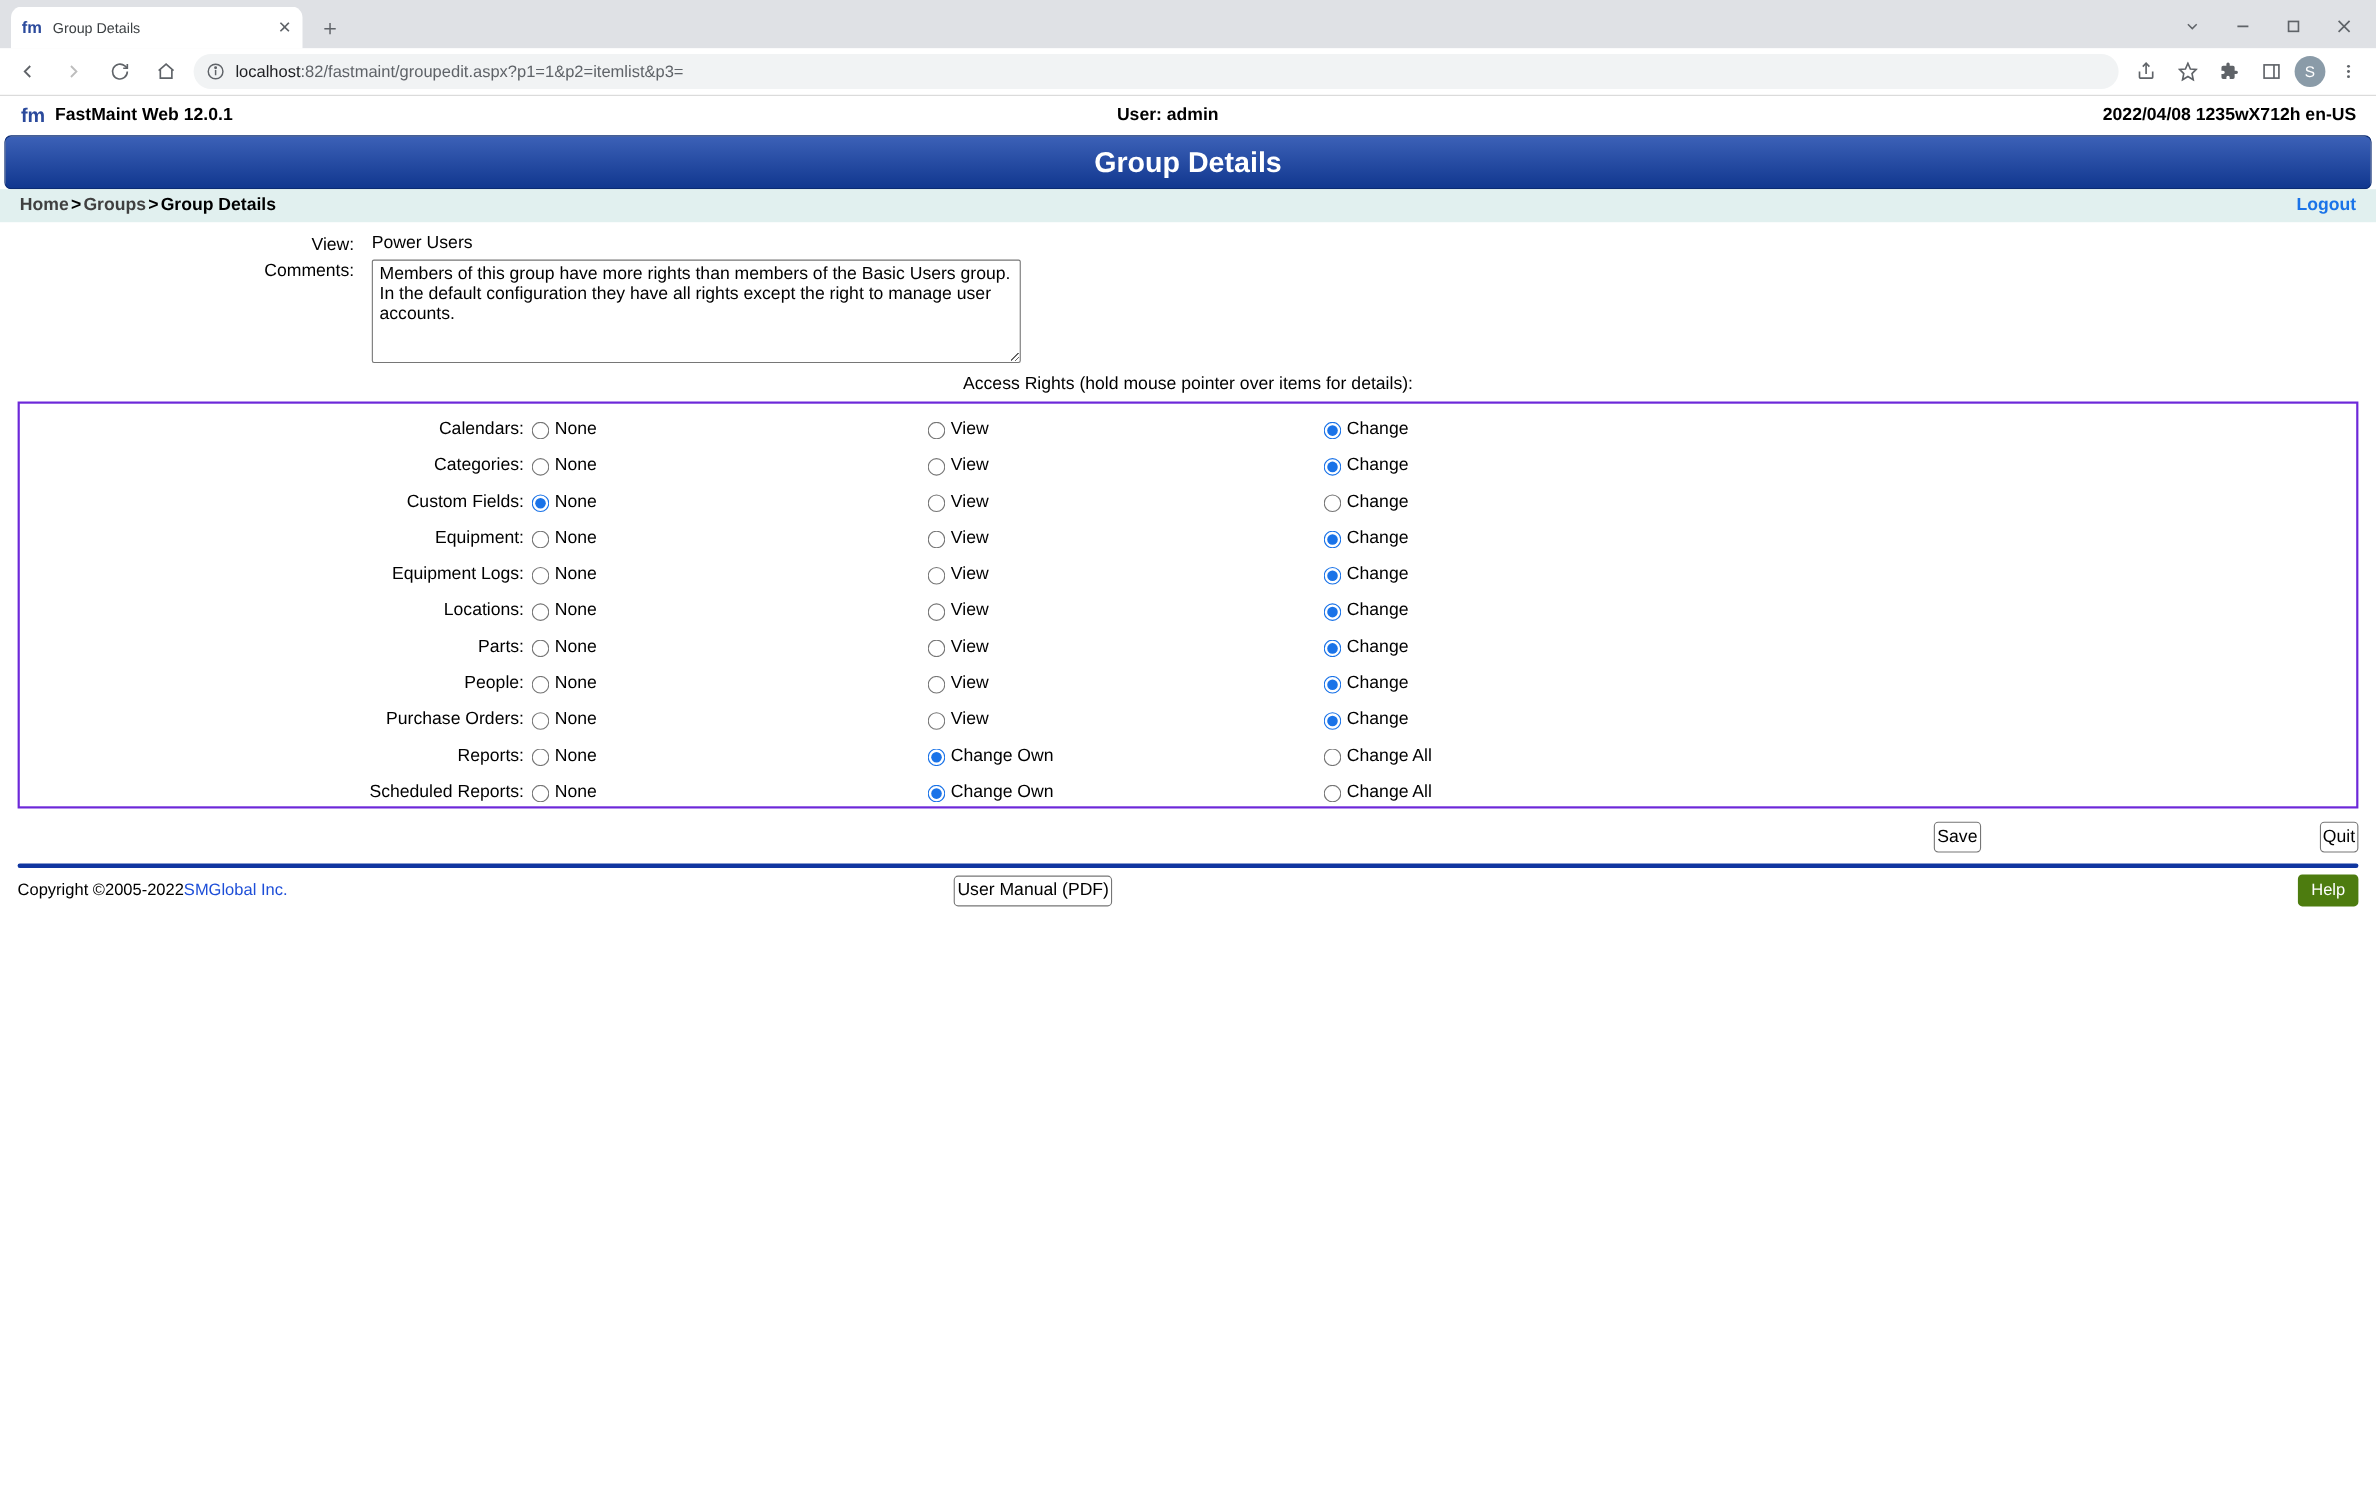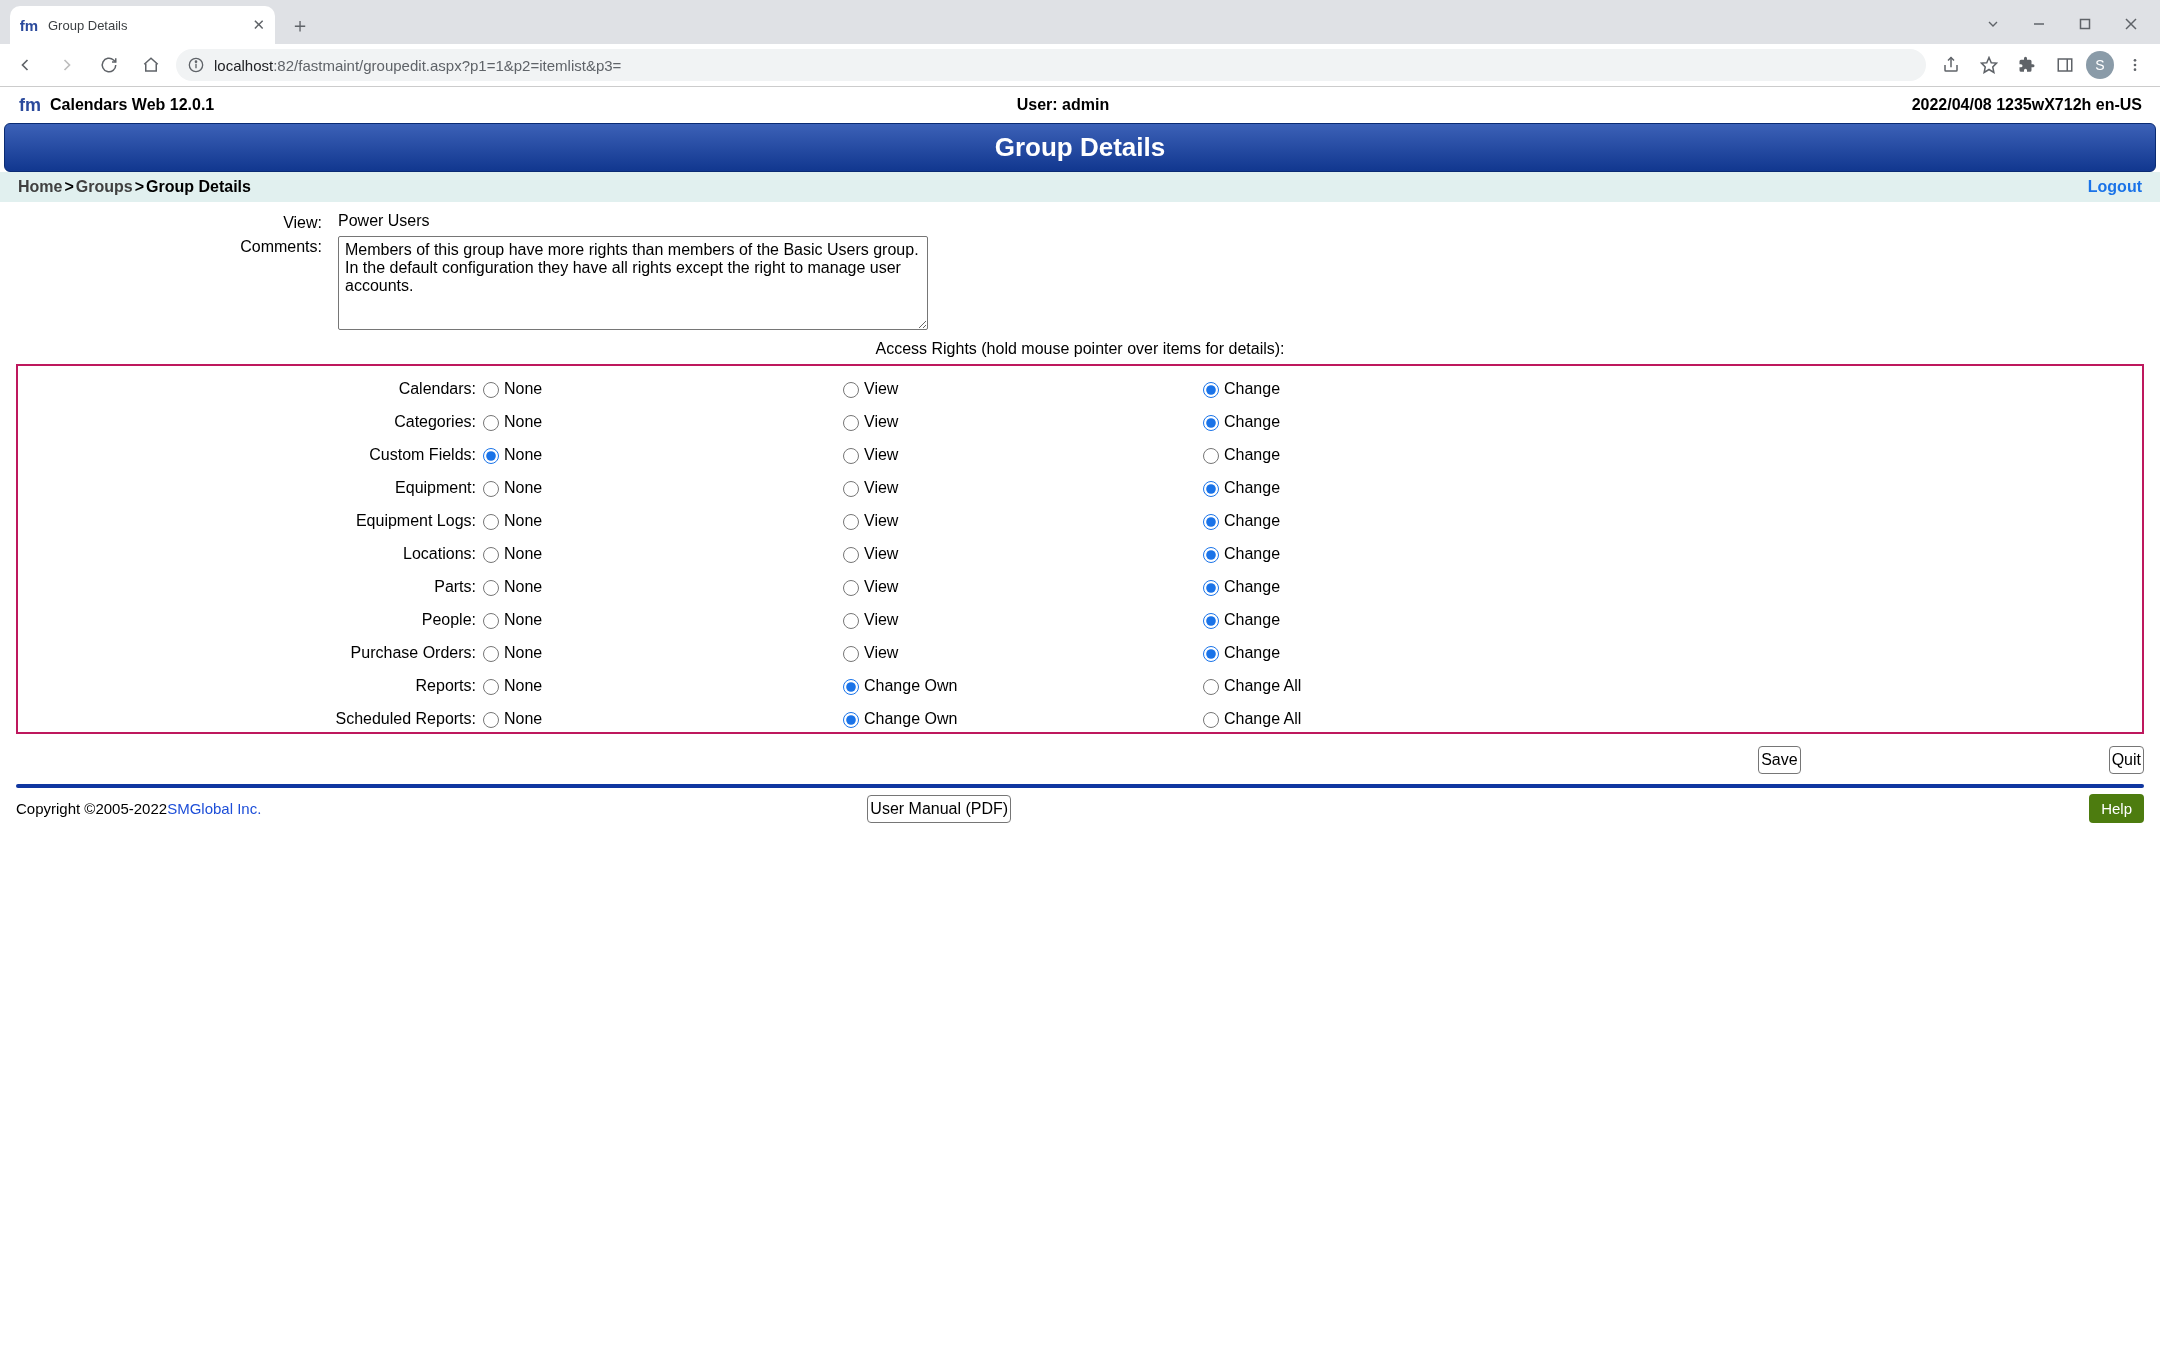--- a/index.html
+++ b/index.html
@@ -165,21 +165,21 @@
     border: 1px solid #767676;
     border-radius: 2px;
     resize: both;
   }
   .rights-header {
     text-align: center;
     font-weight: normal;
     margin-top: 6px;
   }
   .rights-box {
-    border: 2px solid #be185d;
+    border: 2px solid #6d28d9;
     margin: 2px 16px 6px;
     height: 370px;
     overflow-y: scroll;
     padding: 6px 8px 6px 0;
   }
   .rights-row {
     display: grid;
     grid-template-columns: 460px 360px 360px auto;
     align-items: center;
     height: 33px;
@@ -326,21 +326,21 @@
             <circle cx="12" cy="12" r="2"></circle>
             <circle cx="12" cy="19" r="2"></circle>
           </svg>
       </div>
     </div>
   </div>
 </div>
 
 <div class="page-top">
   <span class="ico">fm</span>
-  <span class="prod">Calendars Web 12.0.1</span>
+  <span class="prod">FastMaint Web 12.0.1</span>
   <span class="user">User: admin</span>
   <span class="stamp">2022/04/08 1235wX712h en-US</span>
 </div>
 
 <div class="banner">Group Details</div>
 
 <div class="crumb-row">
   <a href="#">Home</a>
   <span class="sep">&gt;</span>
   <a href="#">Groups</a>

